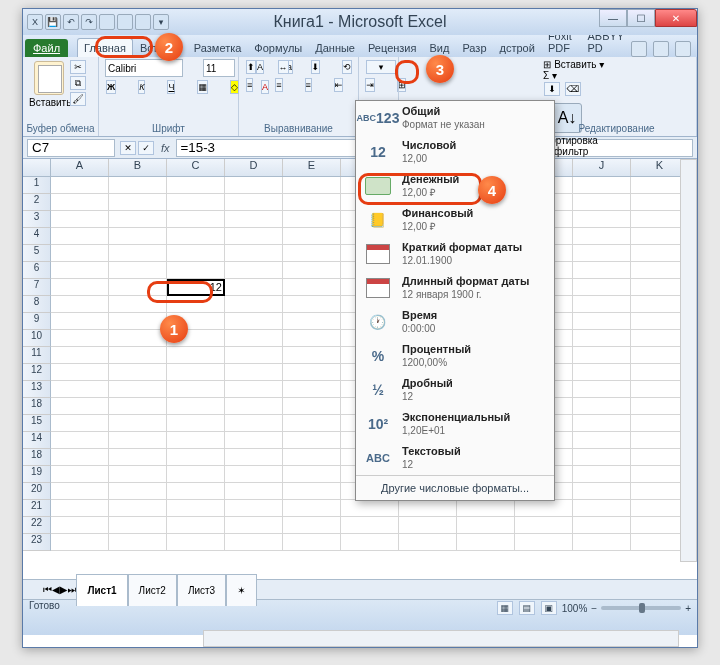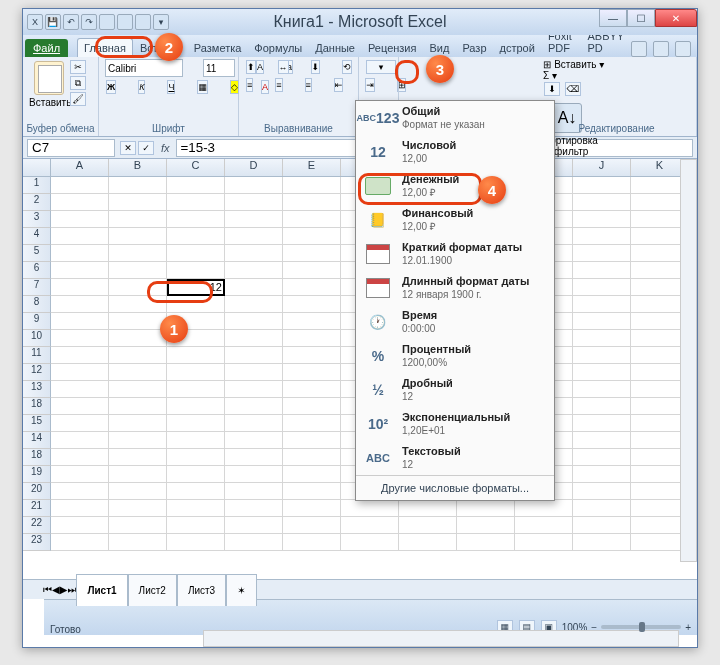--- a/index.html
+++ b/index.html
@@ -43,21 +43,21 @@
   .corner { width:28px; border-right:1px solid #abc; }
   .ch { width:58px; border-right:1px solid #ccc; text-align:center; font-size:11px; color:#345; }
   .rows { }
   .row { display:flex; height:17px; }
   .rh { width:28px; background:linear-gradient(90deg,#f0f5fb,#dce6f2); border-right:1px solid #abc; border-bottom:1px solid #ccc; text-align:center; font-size:10px; color:#345; }
   .cell { width:58px; border-right:1px solid #d6d6d6; border-bottom:1px solid #d6d6d6; font-size:11px; padding:0 2px; text-align:right; }
   .cell.active { border:2px solid #000; padding:0 1px; }
   .sheet-tabs { height:20px; background:#e5edf6; border-top:1px solid #abc; display:flex; align-items:center; font-size:10px; padding-left:20px; gap:0; }
   .st { padding:10px 10px; border:1px solid #abc; border-bottom:none; background:#f8fafd; }
   .st.active { background:#fff; font-weight:bold; }
-  .statusbar { height:36px; background:linear-gradient(#dbe8f5,#c4d7ee); border-top:1px solid #abc; display:flex; align-items:flex-end; font-size:10px; padding:0 6px; color:#345;margin-left:21px; }
+  .statusbar { height:36px; background:linear-gradient(#dbe8f5,#c4d7ee); border-top:1px solid #abc; display:flex; align-items:flex-start; font-size:10px; padding:0 6px; color:#345; }
   .statusbar .zoom { margin-left:auto; display:flex; align-items:center; gap:4px; }
   .slider { width:80px; height:4px; background:#abc; position:relative; border-radius:2px; }
   .slider::after { content:""; position:absolute; left:38px; top:-3px; width:6px; height:10px; background:#678; border-radius:2px; }
 
   
   .nf-dropdown { position:absolute; left:355px; top:100px; width:200px; background:#fafafa; border:1px solid #8a8a8a; box-shadow:2px 3px 8px rgba(0,0,0,.3); z-index:50; font-size:11px; }
   .nf-item { display:flex; align-items:center; padding:4px 6px; gap:8px; border-bottom:0; }
   .nf-icon { width:32px; height:26px; display:flex; align-items:center; justify-content:center; font-size:14px; color:#4a6a8a; font-weight:bold; }
   .nf-txt { line-height:1.2; }
   .nf-name { font-weight:bold; color:#222; }

